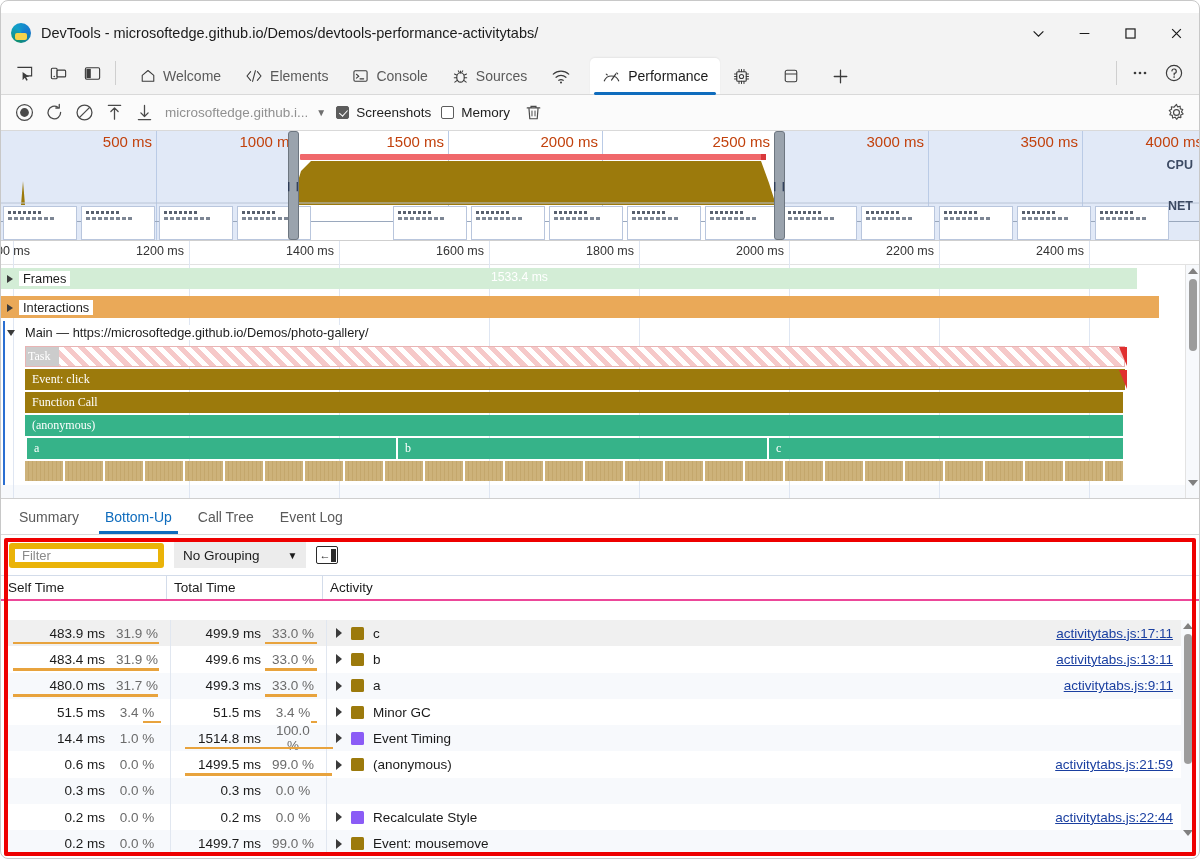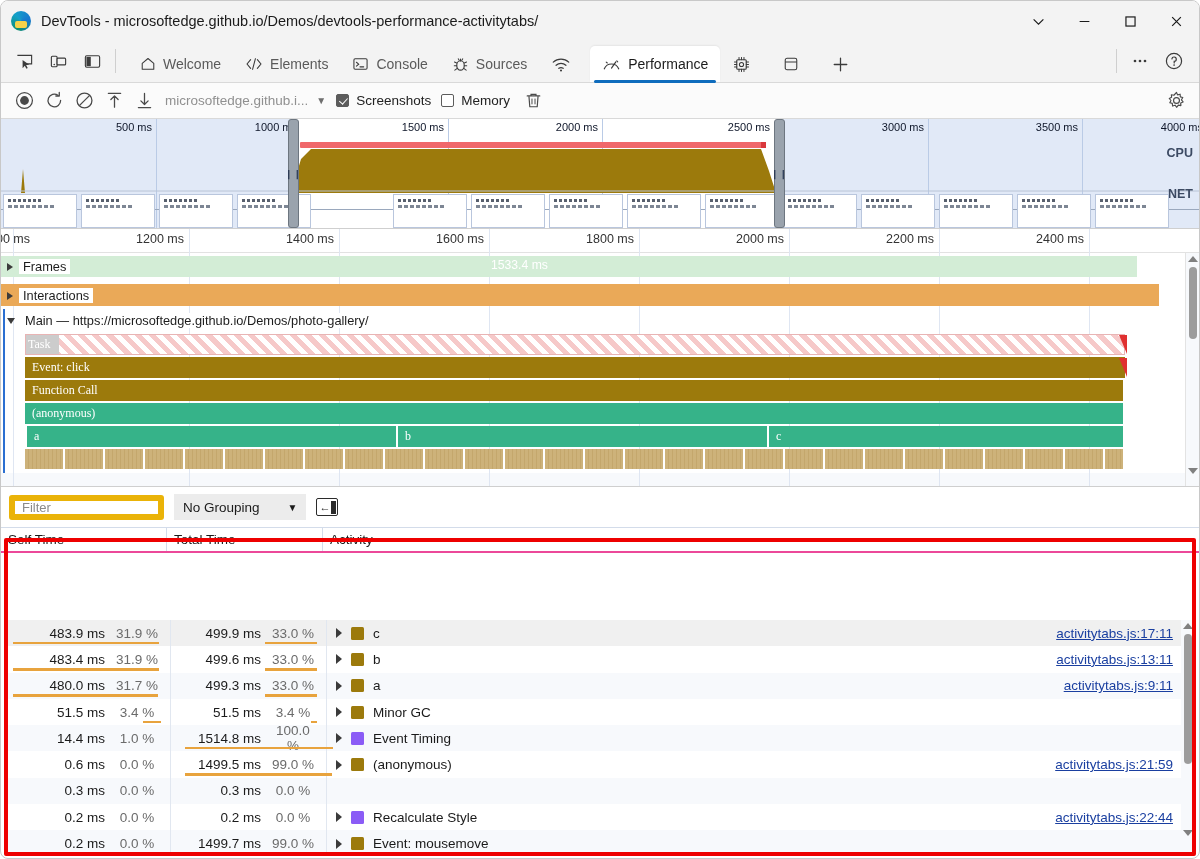--- a/index.html
+++ b/index.html
@@ -8,21 +8,21 @@
     font-family: "Liberation Sans", sans-serif;
     font-size: 13px;
     color:#1a1a1a;
     background:#ffffff;
   }
   .app { width:1200px; height:859px; position:relative; background:#fff;
          border:1px solid #c8c8c8; border-radius:8px; overflow:hidden; }
 
   
   .titlebar { height:40px; background:#f3f3f3; display:flex; align-items:center;
-              padding-left:10px; position:relative; }
+              padding-left:10px; position:relative;margin-top:12px; }
   .app-icon { width:20px; height:20px; border-radius:50%;
               background:conic-gradient(from 200deg,#0f8f6f,#13a0c9,#1777cf,#0f8f6f);
               position:relative; flex:none; }
   .app-icon::after { content:""; position:absolute; left:4px; top:10px; width:12px; height:7px;
               background:#f6d24a; border-radius:2px; }
   .title-text { margin-left:10px; font-size:14.5px; color:#1b1b1b; white-space:nowrap; }
   .wincontrols { position:absolute; right:0; top:0; height:40px; display:flex; }
   .wc { width:46px; height:40px; display:flex; align-items:center; justify-content:center;
         color:#1b1b1b; }
   .wc svg { display:block; }
@@ -59,21 +59,21 @@
   .box.on::after { content:""; position:absolute; left:3.6px; top:.8px; width:3.6px; height:7px;
                    border:solid #fff; border-width:0 1.8px 1.8px 0; transform:rotate(42deg); }
   .tb-right { margin-left:auto; display:flex; align-items:center; }
 
   
   .overview { height:110px; position:relative; background:#ffffff; border-bottom:1px solid #cfcfcf;
               overflow:hidden; }
   .ov-dim { position:absolute; top:0; bottom:0; background:#cfdcf2; opacity:.62; }
   .ov-ruler { position:absolute; left:0; right:0; top:0; height:22px; }
   .ov-tick { position:absolute; top:0; height:110px; border-left:1px solid #bacbe6; }
-  .ov-tl { position:absolute; top:2px; font-size:11px; color:#0f172a; transform:translateX(-100%);
+  .ov-tl { position:absolute; top:2px; font-size:15px; color:#c2410c; transform:translateX(-100%);
            padding-right:4px; white-space:nowrap; }
   .ov-cpu { position:absolute; left:0; right:0; top:22px; height:52px; }
   .ov-net-lbl, .ov-cpu-lbl { position:absolute; right:6px; font-size:12.5px; color:#3c4a63; font-weight:600; }
   .ov-cpu-lbl { top:27px; }
   .ov-net-lbl { top:68px; }
   .ov-netline { position:absolute; left:0; right:0; top:90px; height:1px; background:#9aa8bd; }
   .films { position:absolute; left:0; right:0; bottom:0; height:36px; display:flex; gap:4px;
            padding:0 2px; align-items:flex-end; }
   .film { width:74px; height:34px; background:#fff; border:1px solid #b9c6dd; position:relative; flex:none; }
   .film::before { content:""; position:absolute; left:4px; top:4px; width:34px; height:3px;
@@ -544,20 +544,34 @@
       <div style="position:absolute; left:1088px; top:220px; bottom:0; width:1px; background:#dfe6f2;"></div>
     </div>
 
     <div class="scrollv">
       <div class="sv-arrow" style="top:3px; border-bottom:6px solid #808080;"></div>
       <div class="sv-thumb" style="top:14px; height:72px;"></div>
       <div class="sv-arrow" style="bottom:12px; border-top:6px solid #808080;"></div>
     </div>
   </div>
 
+  <div class="btabs">
+    <div class="btab">
+        <span>Summary</span>
+      </div>
+    <div class="btab active">
+        <span>Bottom-Up</span>
+      </div>
+    <div class="btab">
+        <span>Call Tree</span>
+      </div>
+    <div class="btab">
+        <span>Event Log</span>
+      </div>
+  </div>
 
   <div class="filterbar">
     <div class="filter-input">
       <span>Filter</span>
     </div>
     <div class="grouping">
       <span>No Grouping</span>
       <span class="caret">▼</span>
     </div>
     <div class="collapse-btn">

